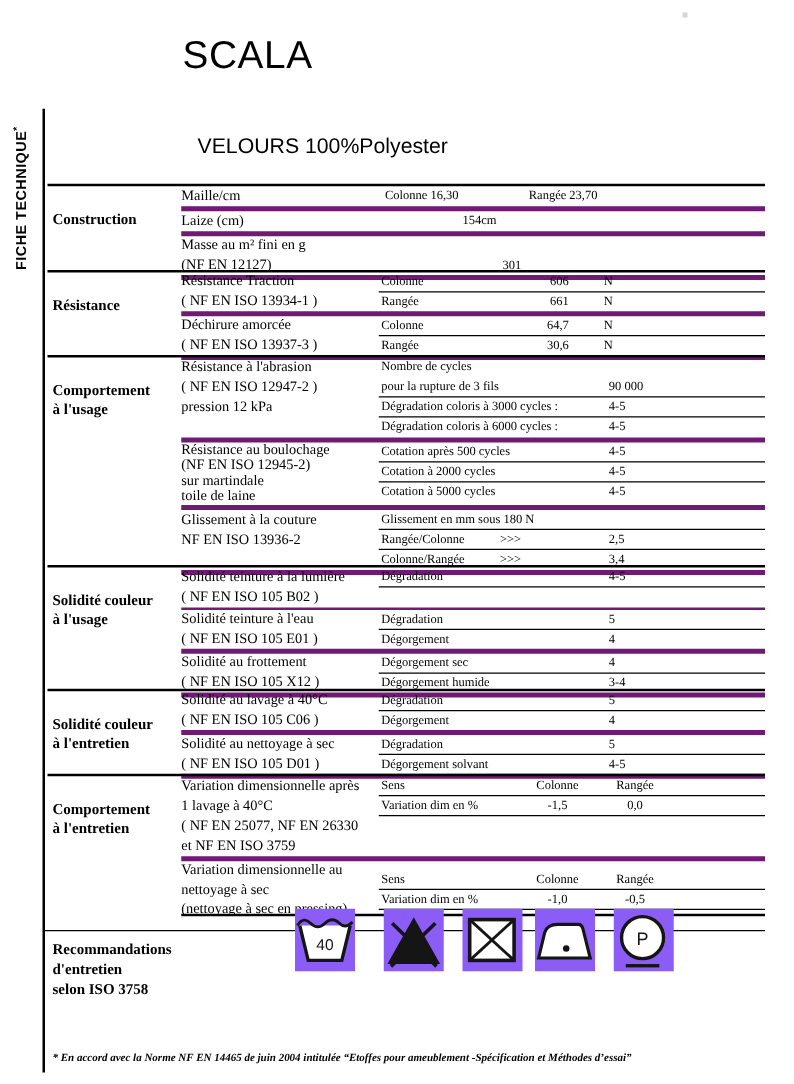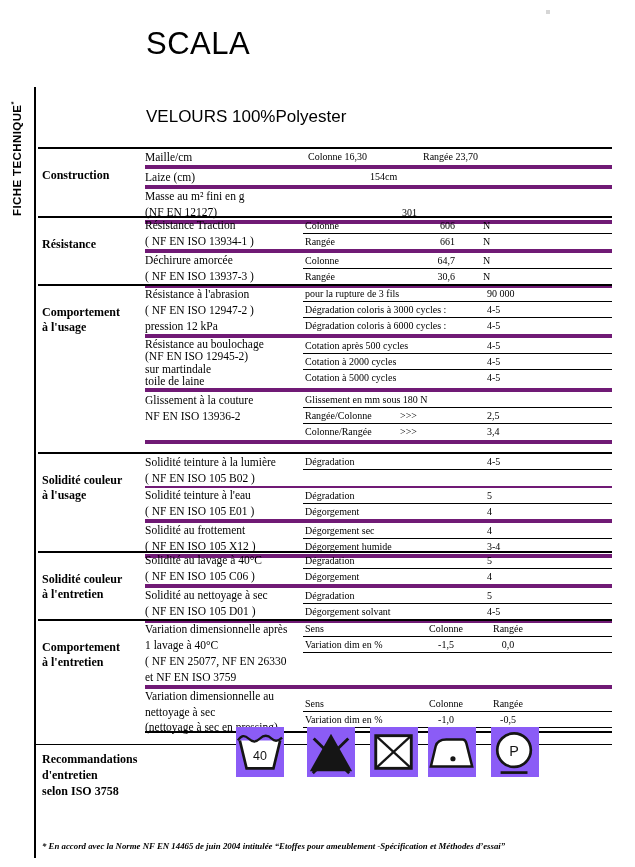--- a/index.html
+++ b/index.html
@@ -6,21 +6,21 @@
   .page{position:relative;width:635px;height:867px;background:#fff;
         font-family:"Liberation Serif",serif;color:#000;overflow:hidden;}
   .speck{position:absolute;left:546px;top:10px;width:4px;height:4px;background:#b5b5b5;opacity:.55;}
   .vline{position:absolute;left:34px;top:87px;width:2px;height:771px;background:#000;}
   .sideLabel{position:absolute;left:9px;top:216px;transform:rotate(-90deg);transform-origin:0 0;
              font-family:"Liberation Sans",sans-serif;font-weight:bold;font-size:11.5px;
              letter-spacing:.4px;white-space:nowrap;}
   .sideLabel sup{font-size:8px;}
   .title{position:absolute;left:146px;top:26px;font-family:"Liberation Sans",sans-serif;
          font-size:31px;letter-spacing:.5px;}
-  .subtitle{position:absolute;left:146px;top:107px;font-family:"Liberation Sans",sans-serif;font-size:17px;}
+  .subtitle{position:absolute;left:158px;top:107px;font-family:"Liberation Sans",sans-serif;font-size:17px;}
   .section{position:absolute;left:38px;width:574px;border-top:2px solid #000;
            padding-left:107px;box-sizing:border-box;}
   .seclabel{position:absolute;left:4px;top:19px;font-weight:bold;font-size:12px;line-height:15px;}
   .seclabel span{display:block;white-space:nowrap;}
   .g{display:flex;border-bottom:4px solid #701a75;}
   .g.nob{border-bottom:none;align-items:center;}
   .g.b02{border-bottom-width:2px;}
   .gd{width:158px;flex:none;font-size:11.5px;line-height:16px;}
   .gd span{display:block;white-space:nowrap;}
   .gd.tight{line-height:12.4px;}
@@ -145,20 +145,23 @@
       <span>Comportement</span>
       <span>à l'usage</span>
     </div>
     <div class="g">
       <div class="gd">
         <span>Résistance à l'abrasion</span>
         <span>( NF EN ISO 12947-2 )</span>
         <span>pression 12 kPa</span>
       </div>
       <div class="gr">
+        <div class="row noline">
+          <span class="at p0">Nombre de cycles</span>
+        </div>
         <div class="row">
           <span class="at p0">pour la rupture de 3 fils</span>
           <span class="at val">90 000</span>
         </div>
         <div class="row">
           <span class="at p0">Dégradation coloris à 3000 cycles :</span>
           <span class="at val">4-5</span>
         </div>
         <div class="row noline">
           <span class="at p0">Dégradation coloris  à 6000 cycles :</span>

